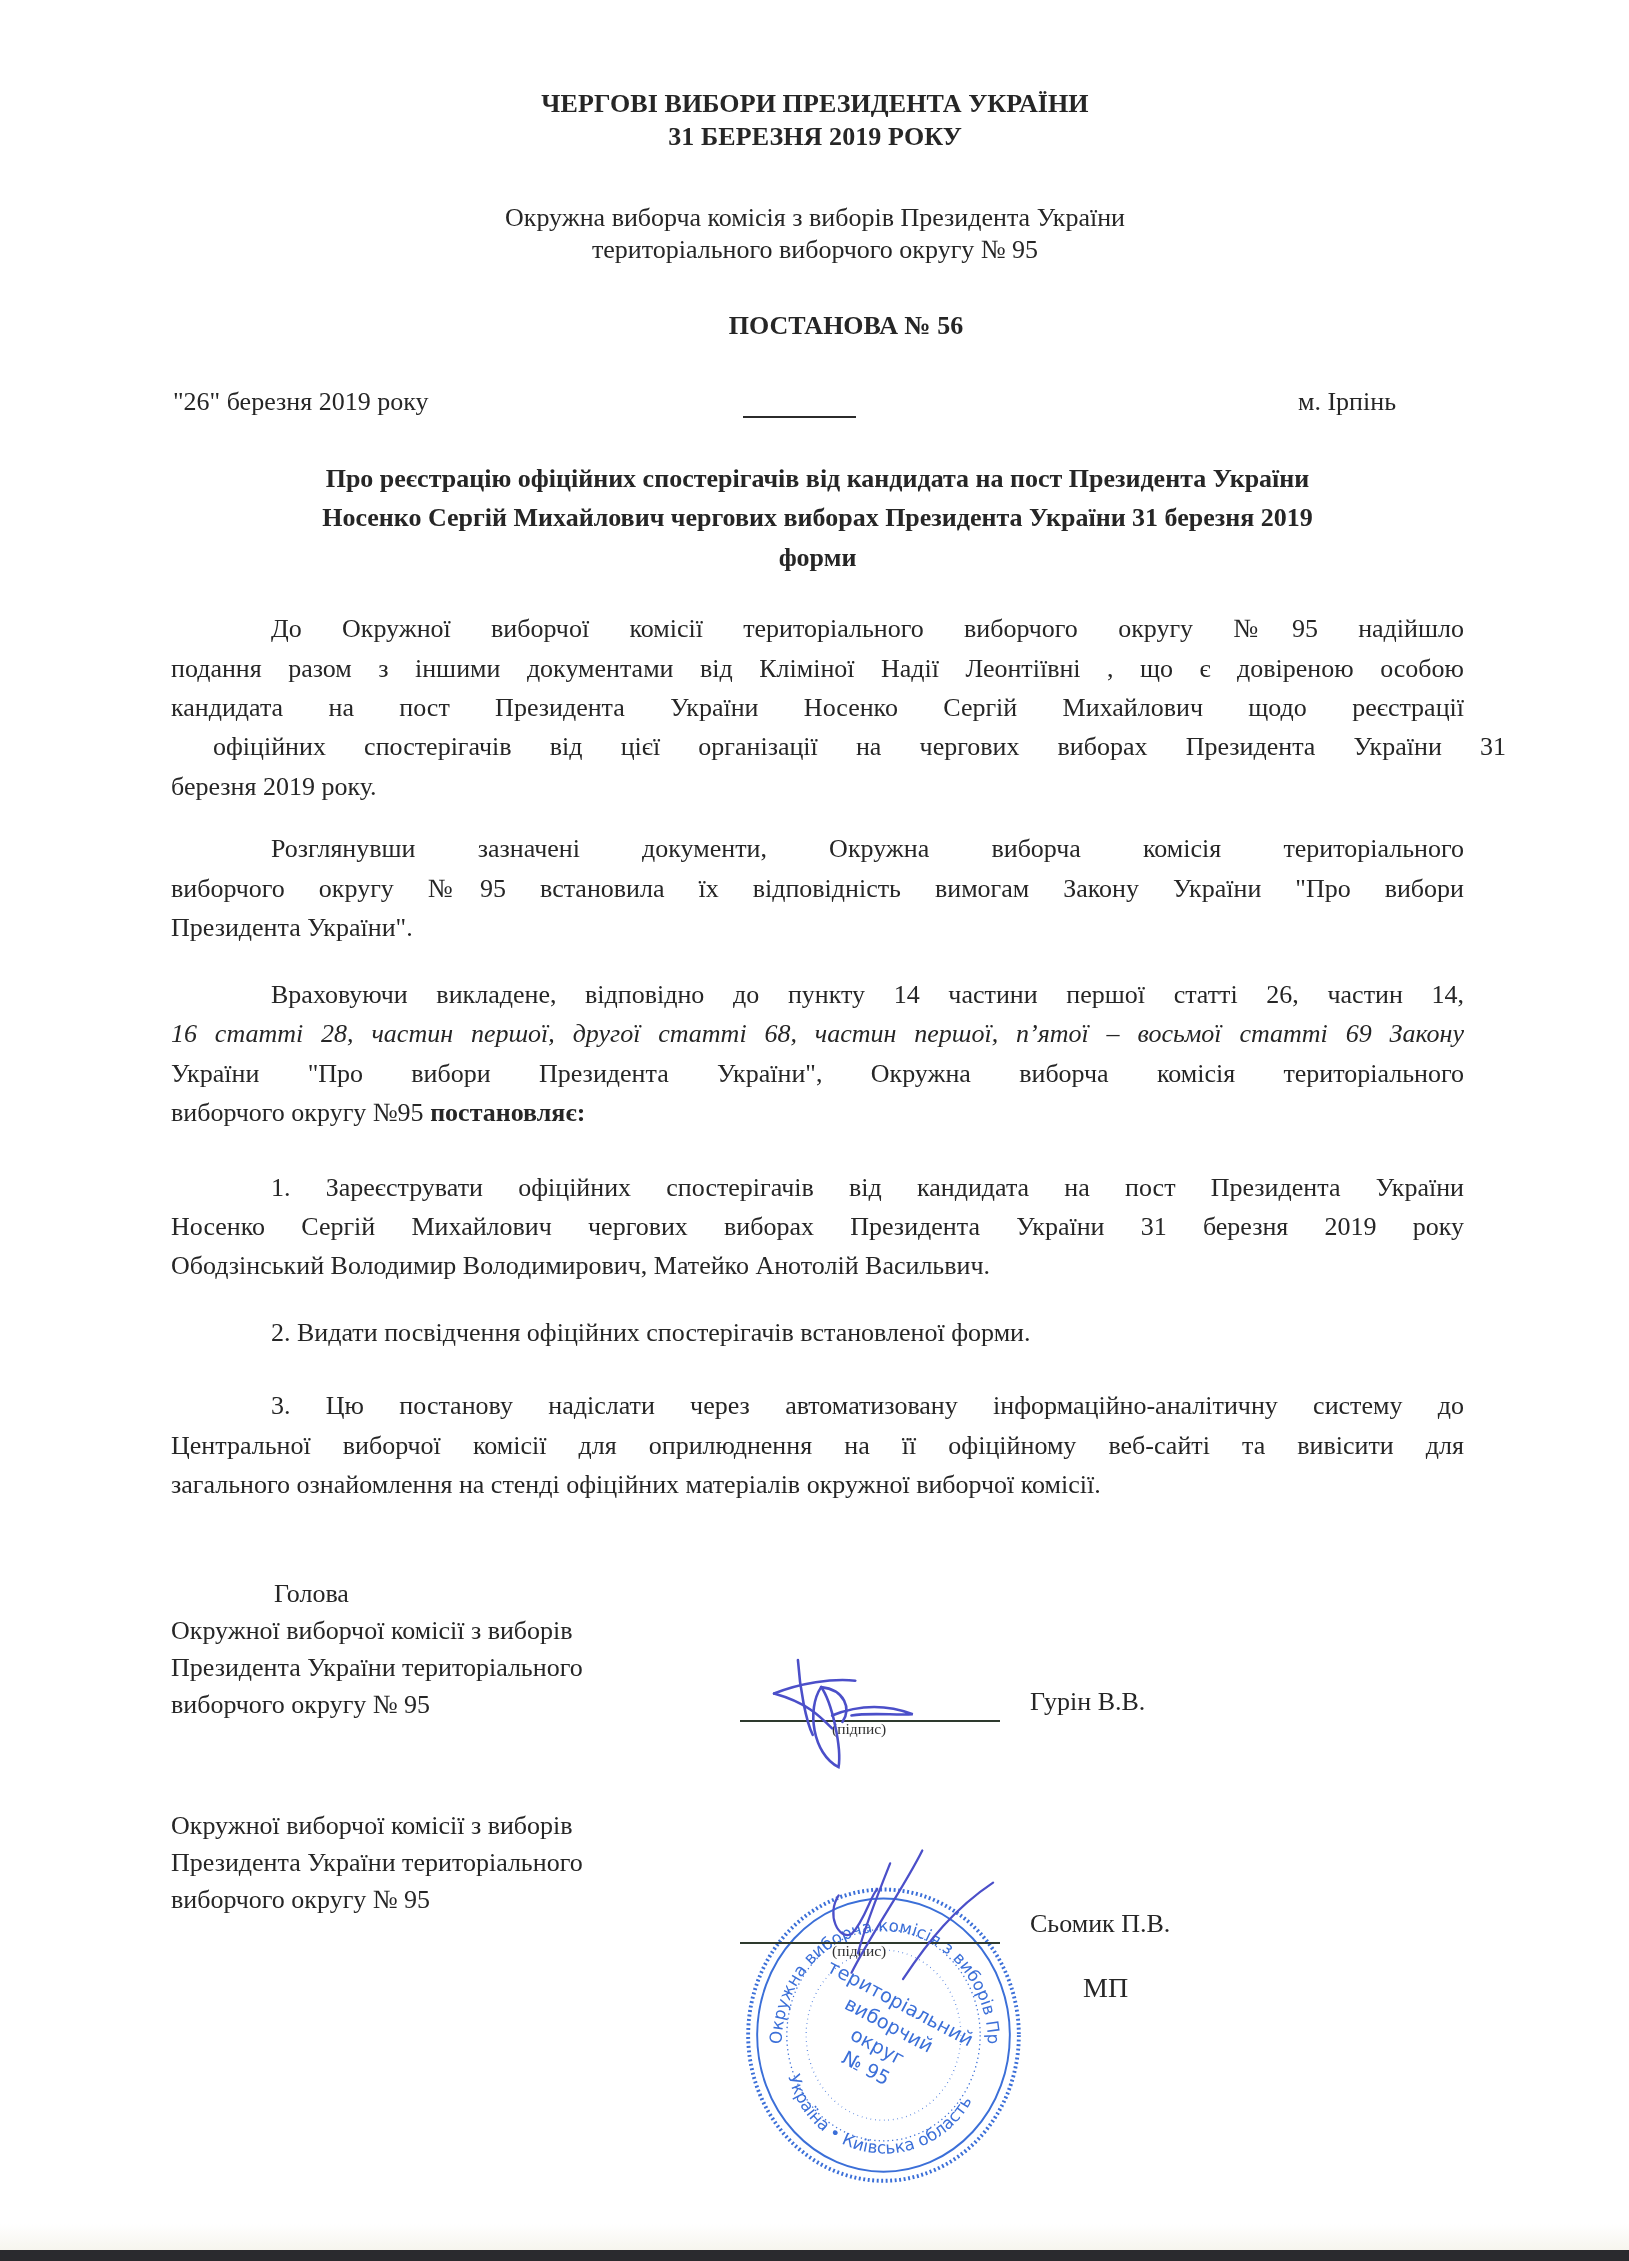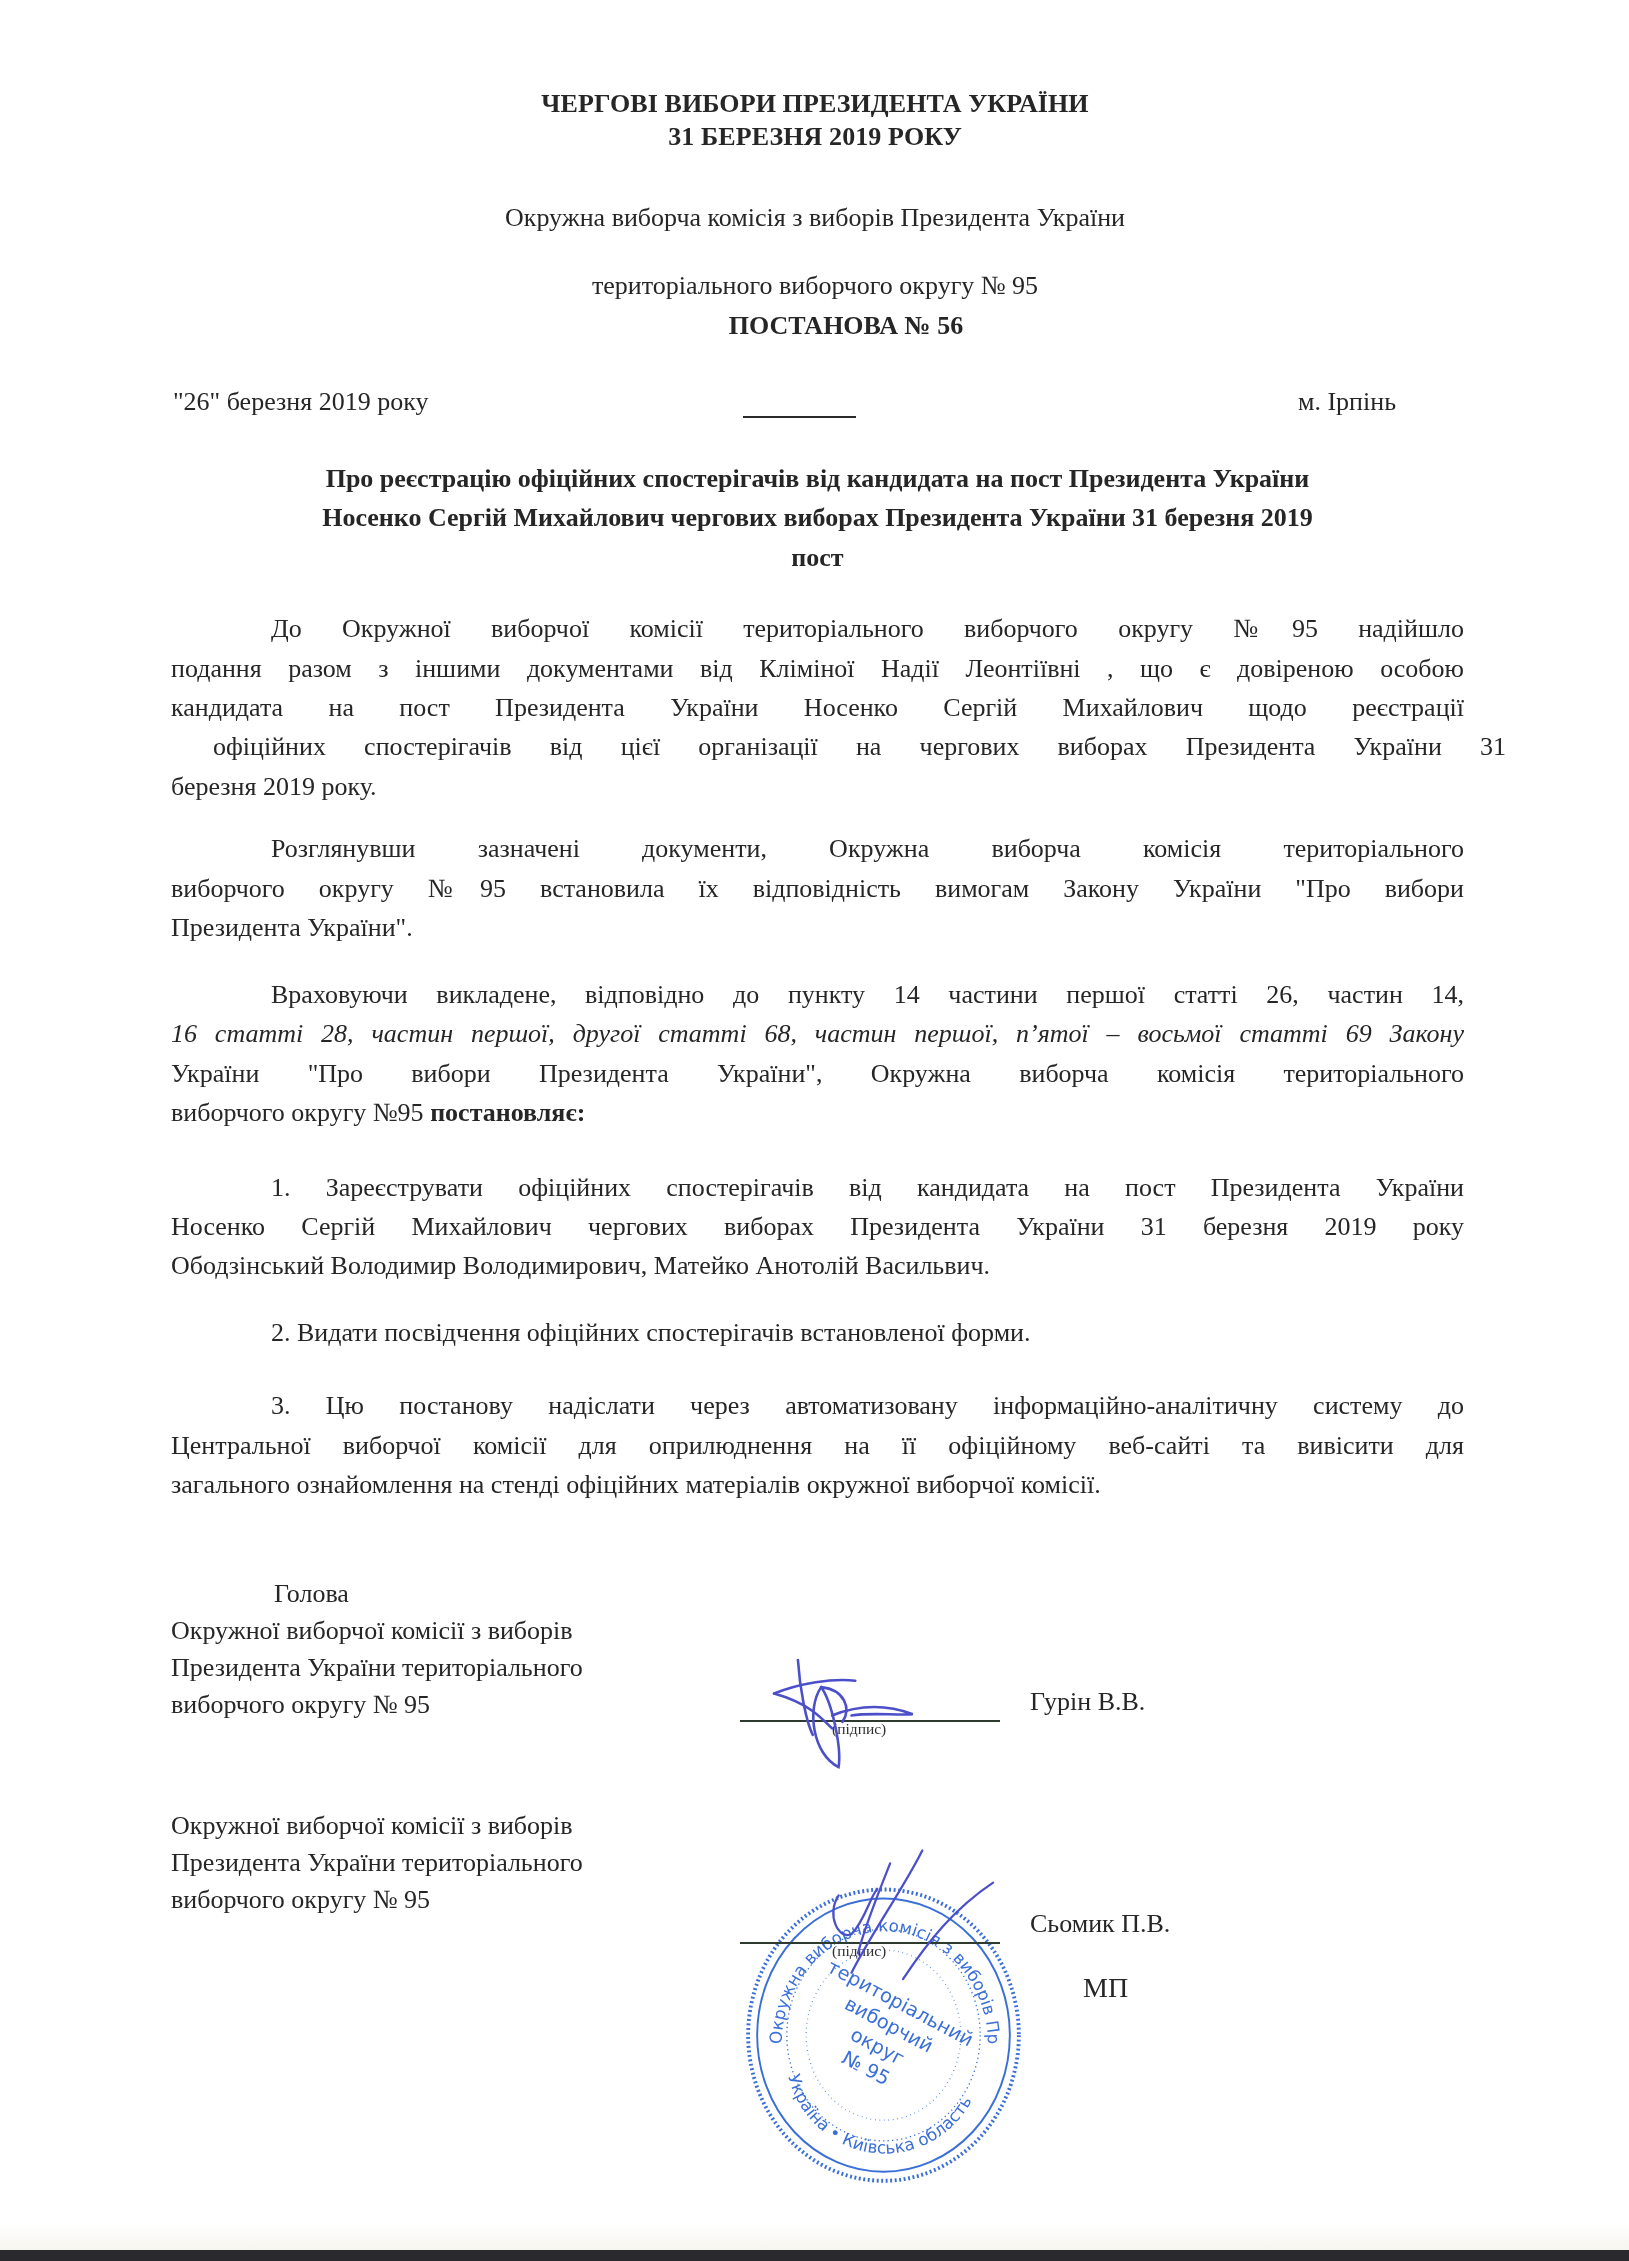--- a/index.html
+++ b/index.html
@@ -36,30 +36,30 @@
 </head>
 <body>
 
 <div class="page"></div>
 <div class="bottom-shade"></div>
 <div class="bottom-edge"></div>
 
 <div class="center hdr" style="top:88px;">ЧЕРГОВІ ВИБОРИ ПРЕЗИДЕНТА УКРАЇНИ</div>
 <div class="center hdr" style="top:121px;">31 БЕРЕЗНЯ 2019 РОКУ</div>
 <div class="center sub" style="top:202px;">Окружна виборча комісія з виборів Президента України</div>
-<div class="center sub" style="top:234px;margin-top:36px;">територіального виборчого округу № 95</div>
+<div class="center sub" style="top:234px;">територіального виборчого округу № 95</div>
 <div class="center title" style="top:311px;">ПОСТАНОВА № 56</div>
 
 <div class="line" style="left:173px; top:386px;">"26" березня 2019 року</div>
 <div class="blank" style="left:743px; top:416px; width:113px;"></div>
 <div class="line" style="left:1298px; top:386px;">м. Ірпінь</div>
 
 <div class="subject" style="top:457px;">Про реєстрацію офіційних спостерігачів  від кандидата на пост Президента України</div>
 <div class="subject" style="top:496px;">Носенко Сергій Михайлович чергових виборах  Президента України 31 березня 2019</div>
-<div class="subject" style="top:536px;">пост</div>
+<div class="subject" style="top:536px;">форми</div>
 
 <div>
   <div class="just ind" style="top:607px;">До Окружної виборчої комісії територіального виборчого округу №95 надійшло</div>
   <div class="just" style="top:647px;">подання разом з іншими документами від Кліміної Надії Леонтіївні , що є довіреною особою</div>
   <div class="just" style="top:686px;">кандидата на пост Президента України Носенко Сергій Михайлович щодо реєстрації</div>
   <div class="just" style="top:725px;margin-left:42px;">офіційних спостерігачів від цієї організації на чергових виборах Президента України 31</div>
   <div class="just last" style="top:765px;">березня  2019 року.</div>
 </div>
 
 <div>

